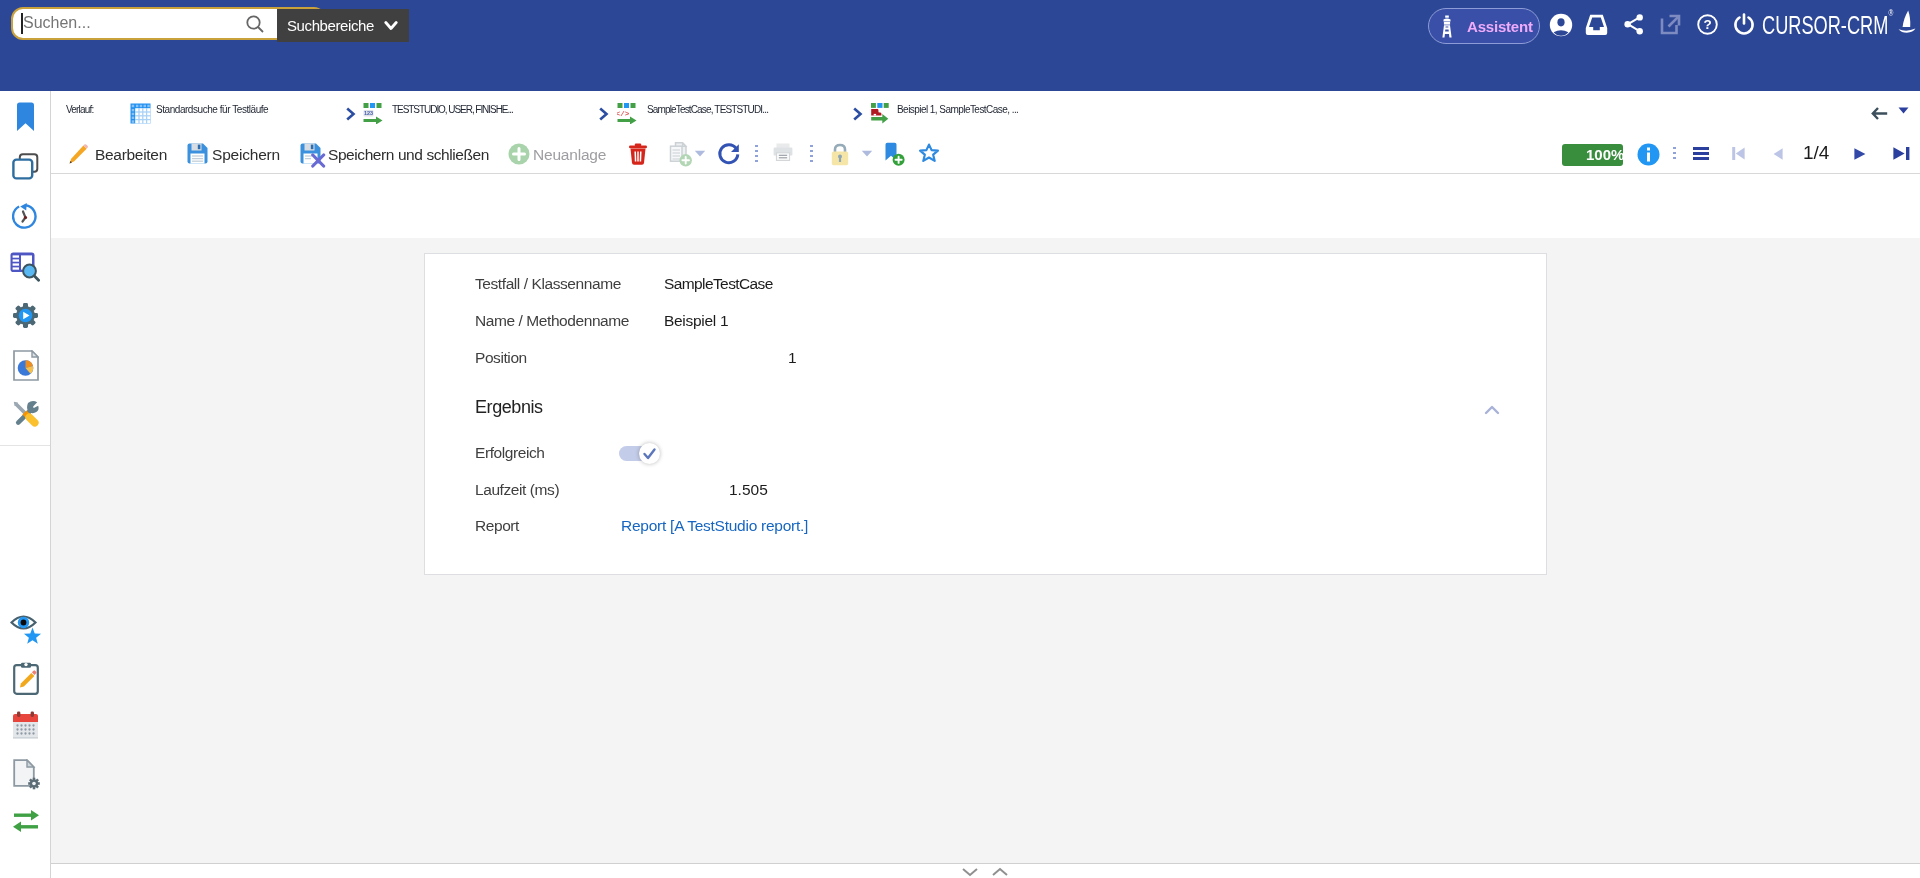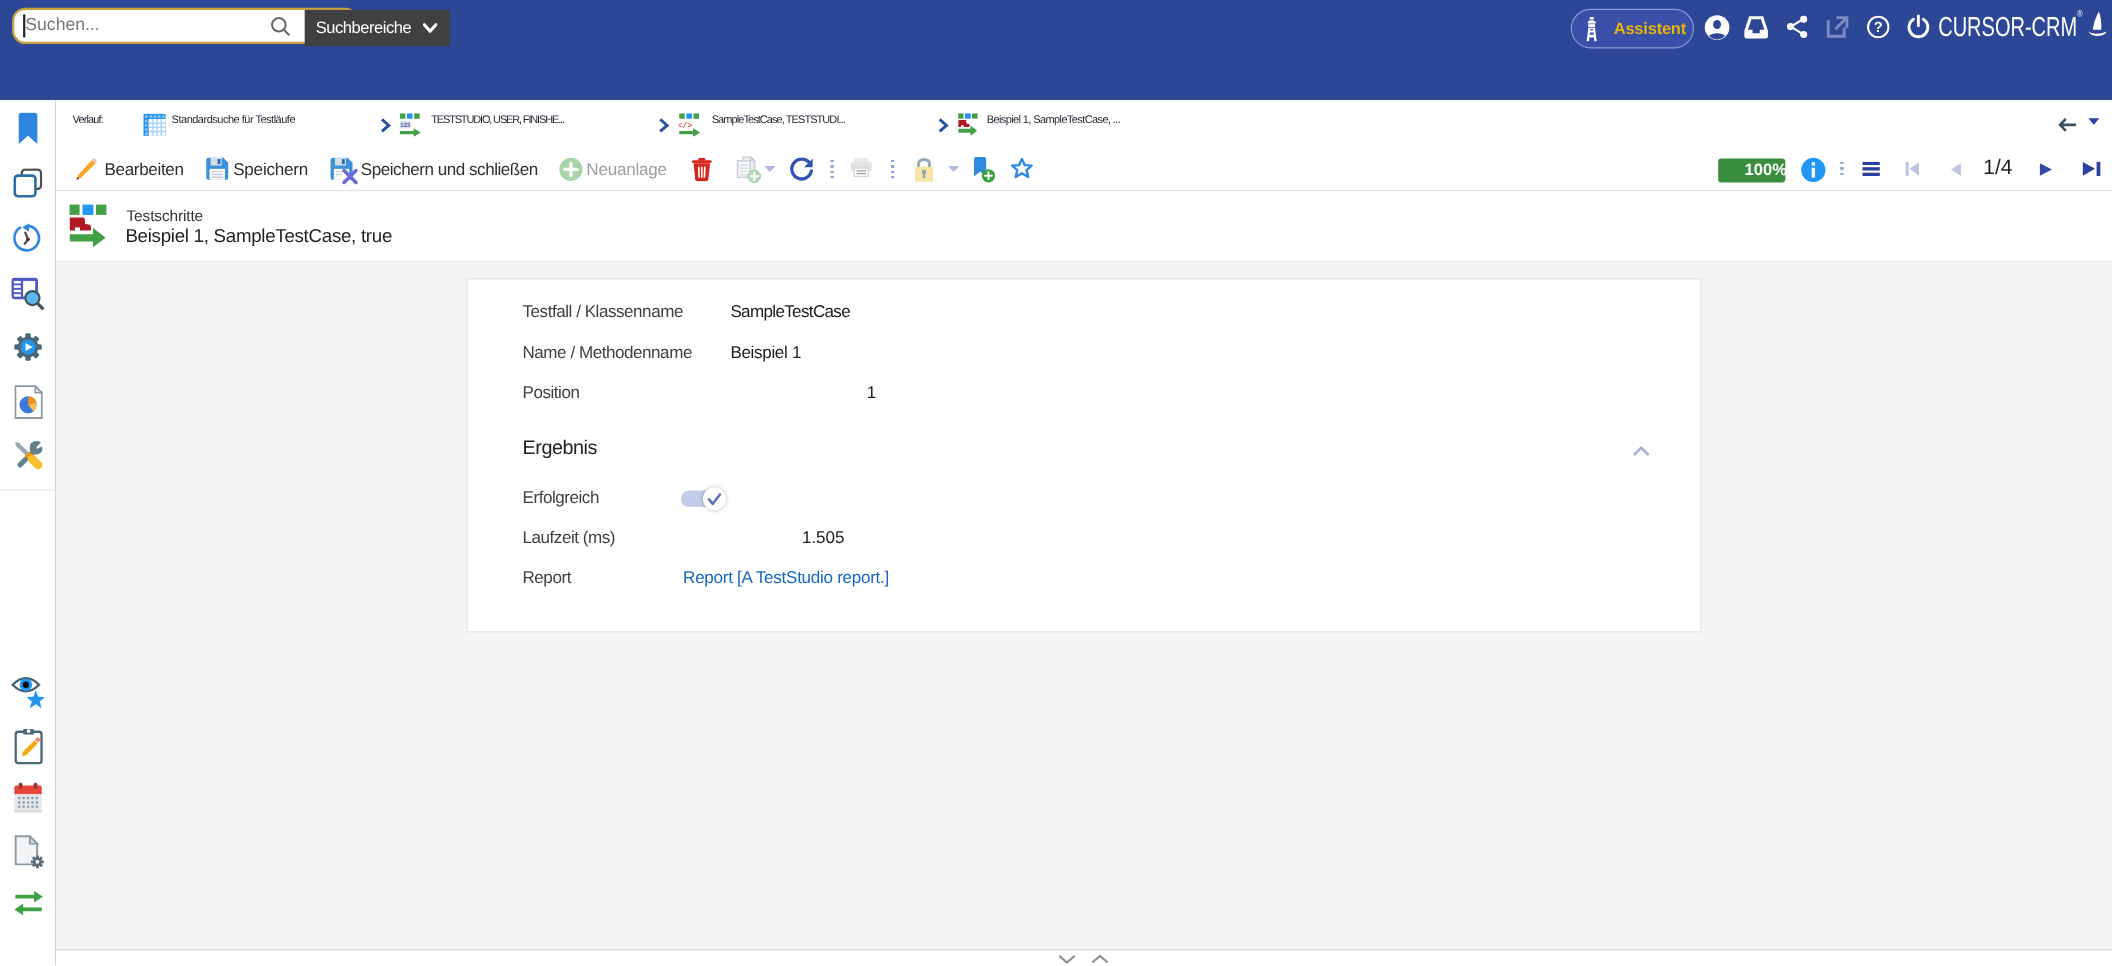--- a/index.html
+++ b/index.html
@@ -8,21 +8,21 @@
 .abs { position:absolute; }
 svg { display:block; }
 
 #topbar { position:absolute; left:0; top:0; width:1920px; height:91px; background:#2d4797; }
 #searchbox { position:absolute; left:11px; top:7px; width:315px; height:33px; background:#fff; border:2px solid #c9a23c; border-radius:12px; }
 #searchbox .ph { position:absolute; left:10px; top:5px; font-size:16px; color:#757575; }
 #searchbox .caret { position:absolute; left:8px; top:4px; width:1.5px; height:21px; background:#222; }
 #suchbereiche { position:absolute; left:277px; top:9px; width:132px; height:33px; background:#404040; color:#fff; font-size:16px; }
 #suchbereiche span { position:absolute; left:10px; top:8px; font-size:15px; letter-spacing:-0.4px; }
 #assistent { position:absolute; left:1428px; top:8px; width:112px; height:36px; background:#3a50a8; border:1px solid #8d9cd6; border-radius:18px; }
-#assistent .t { position:absolute; left:38px; top:9px; color:#eab308; font-size:15px; font-weight:bold; letter-spacing:-0.2px; }
+#assistent .t { position:absolute; left:38px; top:9px; color:#f0abfc; font-size:15px; font-weight:bold; letter-spacing:-0.2px; }
 #crmlogo { position:absolute; left:1762px; top:11px; color:#fff; font-size:25px; white-space:nowrap; transform:scaleX(0.728); transform-origin:left top; }
 #crmlogo sup { font-size:9px; position:relative; top:-9px; }
 
 #tab1 { position:absolute; left:52px; top:55px; width:210px; height:36px; background:#3a56ba; color:#fff; font-size:16px; }
 #tab1 .t { position:absolute; left:38px; top:9px; font-size:15.5px; letter-spacing:-0.3px; }
 #tab2 { position:absolute; left:268px; top:55px; width:222px; height:37px; background:#fff; font-size:15px; border-radius:2px 2px 0 0; }
 #tab2 .t { position:absolute; left:32px; top:10px; color:#2a2a2a; letter-spacing:-0.35px; }
 
 #sidebar { position:absolute; left:0; top:91px; width:51px; height:787px; background:#fff; border-right:1px solid #d4d4d4; }
 #sidebar .sep { position:absolute; left:0px; top:354px; width:50px; height:1px; background:#e4e4e4; }
@@ -420,34 +420,20 @@
         <path d="M9.6 0.3 L0.6 6 L9.6 11.7 Z" fill="#bcc5e6"></path>
       </svg>
     <div id="pagenum">1/4</div>
     <svg class="abs" style="left:1803px;top:13px;" width="12" height="12" viewBox="0 0 12 12">
         <path d="M0.4 0.3 L11.4 6 L0.4 11.7 Z" fill="#3349a8"></path>
       </svg>
     <svg class="abs" style="left:1842px;top:12px;" width="18" height="13" viewBox="0 0 18 13">
         <path d="M0.4 0.2 L11.6 6.5 L0.4 12.8 Z" fill="#2b3f9f"></path>
         <rect x="13" y="0" width="3.4" height="13" fill="#2b3f9f"></rect>
       </svg>
-  </div>
-  <div id="header">
-    <svg class="abs" style="left:12px;top:11px;" width="40" height="42" viewBox="0 0 21 21">
-        <g>
-          <rect x="0" y="0" width="4.9" height="4.9" fill="#43a047"></rect>
-          <rect x="6.3" y="0" width="5.2" height="4.9" fill="#2196f3"></rect>
-          <rect x="12.7" y="0" width="5" height="4.9" fill="#43a047"></rect>
-          <path d="M0.2 6.1 L6.6 6.1 Q7.3 6.2 7.4 6.9 L7.5 9.2 Q9 9.2 10 9.8 Q10.4 10.4 10.4 11 L10.4 12.4 L0.2 12.4 Z" fill="#b11a22"></path>
-          <rect x="2.7" y="10.9" width="2.4" height="1.6" fill="#fff"></rect>
-          <path d="M0.2 14.1 L11.3 14.1 L11.3 11 L17.3 15.8 L11.3 20.4 L11.3 17.6 L0.2 17.6 Z" fill="#43a047"></path>
-        </g>
-      </svg>
-    <span class="small">Testschritte</span>
-    <span class="big">Beispiel 1, SampleTestCase, true</span>
   </div>
   <div id="content">
     <div id="card">
       <span class="lbl" style="top:21px;">Testfall / Klassenname</span>
       <span class="val" style="left:239px; top:21px; letter-spacing:-0.6px;">SampleTestCase</span>
       <span class="lbl" style="top:58px;">Name / Methodenname</span>
       <span class="val" style="left:239px; top:58px; letter-spacing:-0.3px;">Beispiel 1</span>
       <span class="lbl" style="top:95px;">Position</span>
       <span class="val" style="left:363px; top:95px;">1</span>
       <span class="lbl" style="top:143px; font-size:18px; color:#222;">Ergebnis</span>

